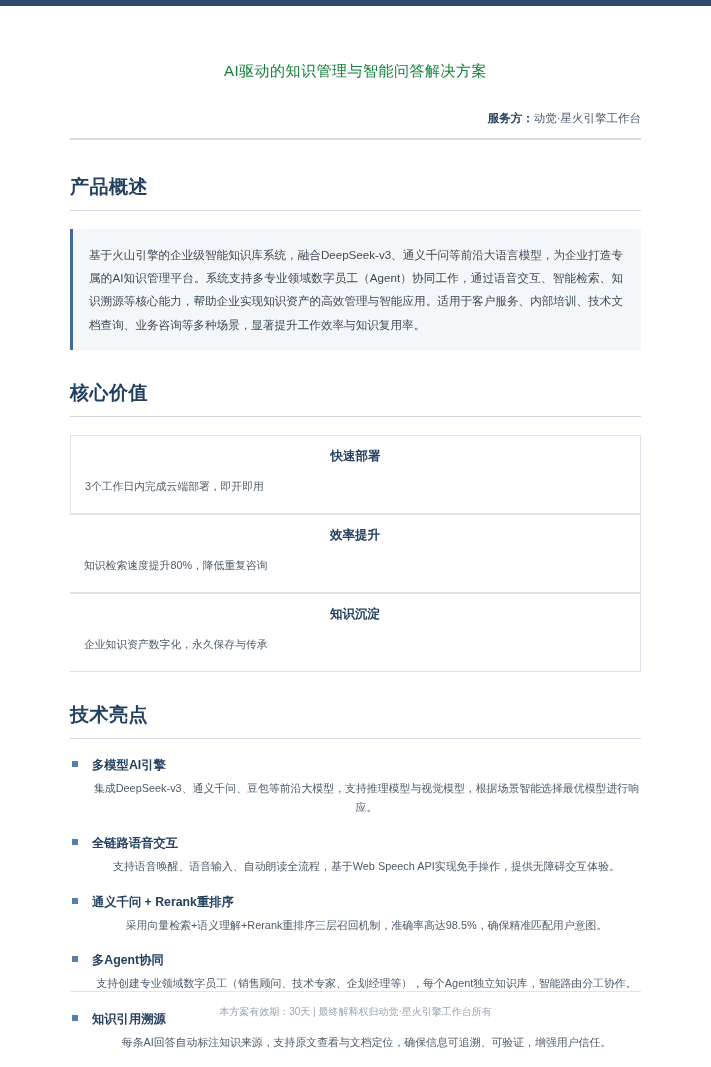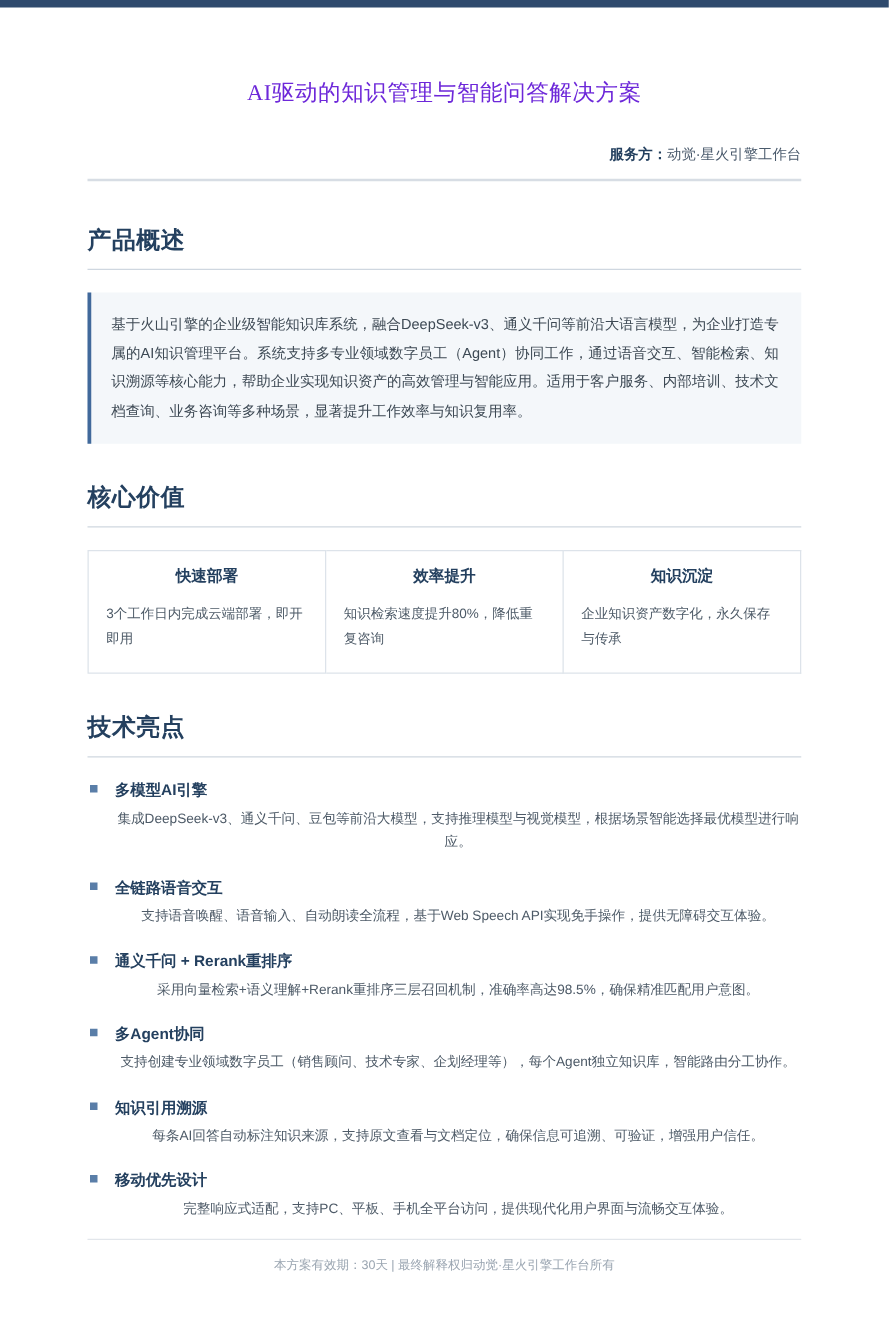--- a/index.html
+++ b/index.html
@@ -35,25 +35,24 @@
   }
   .doc-title {
     font-size: 30px;
     font-weight: bold;
     color: #24405f;
     letter-spacing: 1px;
     margin: 0 0 16px 0;
     line-height: 1.25;
   }
   .doc-subtitle {
-    font-size: 18px;
-    color: #6d28d9;
+    font-size: 15px;
+    color: #15803d;
     margin: 0;
     letter-spacing: 0.5px;
-    font-family: Liberation Serif, serif;
   }
   .provider-line {
     margin-top: 30px;
     text-align: right;
     font-size: 11.5px;
     color: #4a5a6c;
     padding-bottom: 12px;
   }
   .provider-label {
     font-weight: bold;
@@ -82,20 +81,21 @@
     border-left: 3px solid #41699b;
     padding: 14px 18px 14px 16px;
     font-size: 11.6px;
     line-height: 2.0;
     color: #3d4954;
     text-align: justify;
   }
   .value-cards {
     display: flex;
     gap: 0;
+    flex-direction: column;
   }
   .value-card {
     flex: 1;
     border: 1px solid #dde3ea;
     padding: 12px 14px 16px 14px;
     box-sizing: border-box;
   }
   .value-card + .value-card {
     border-left: none;
   }

